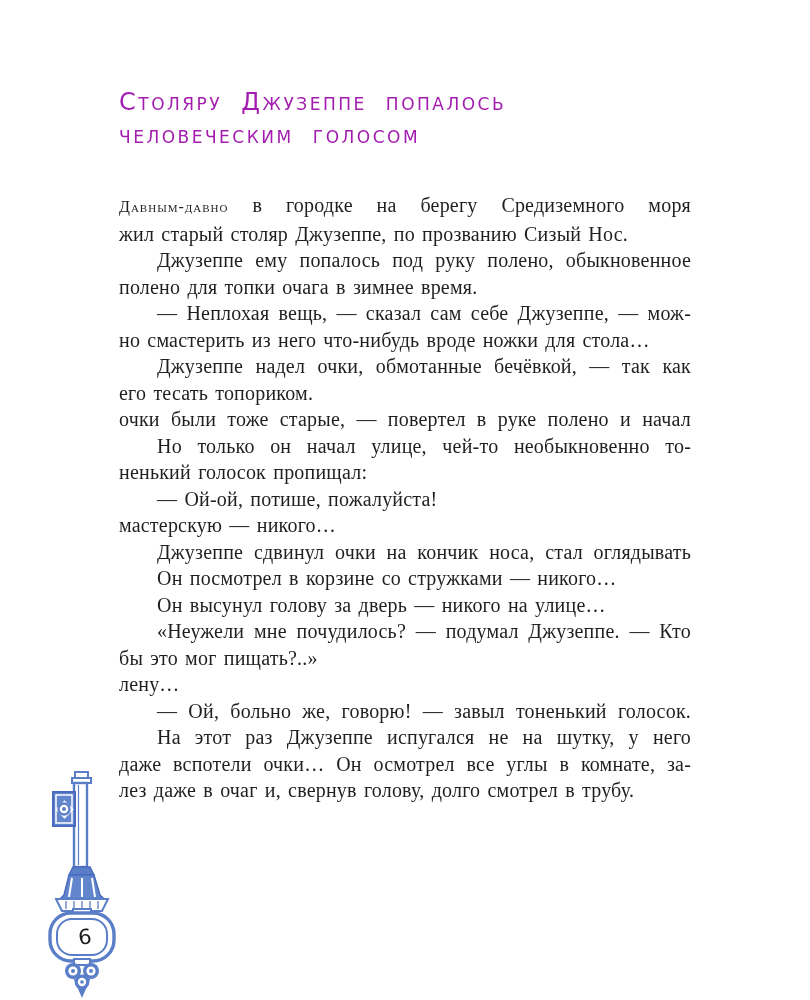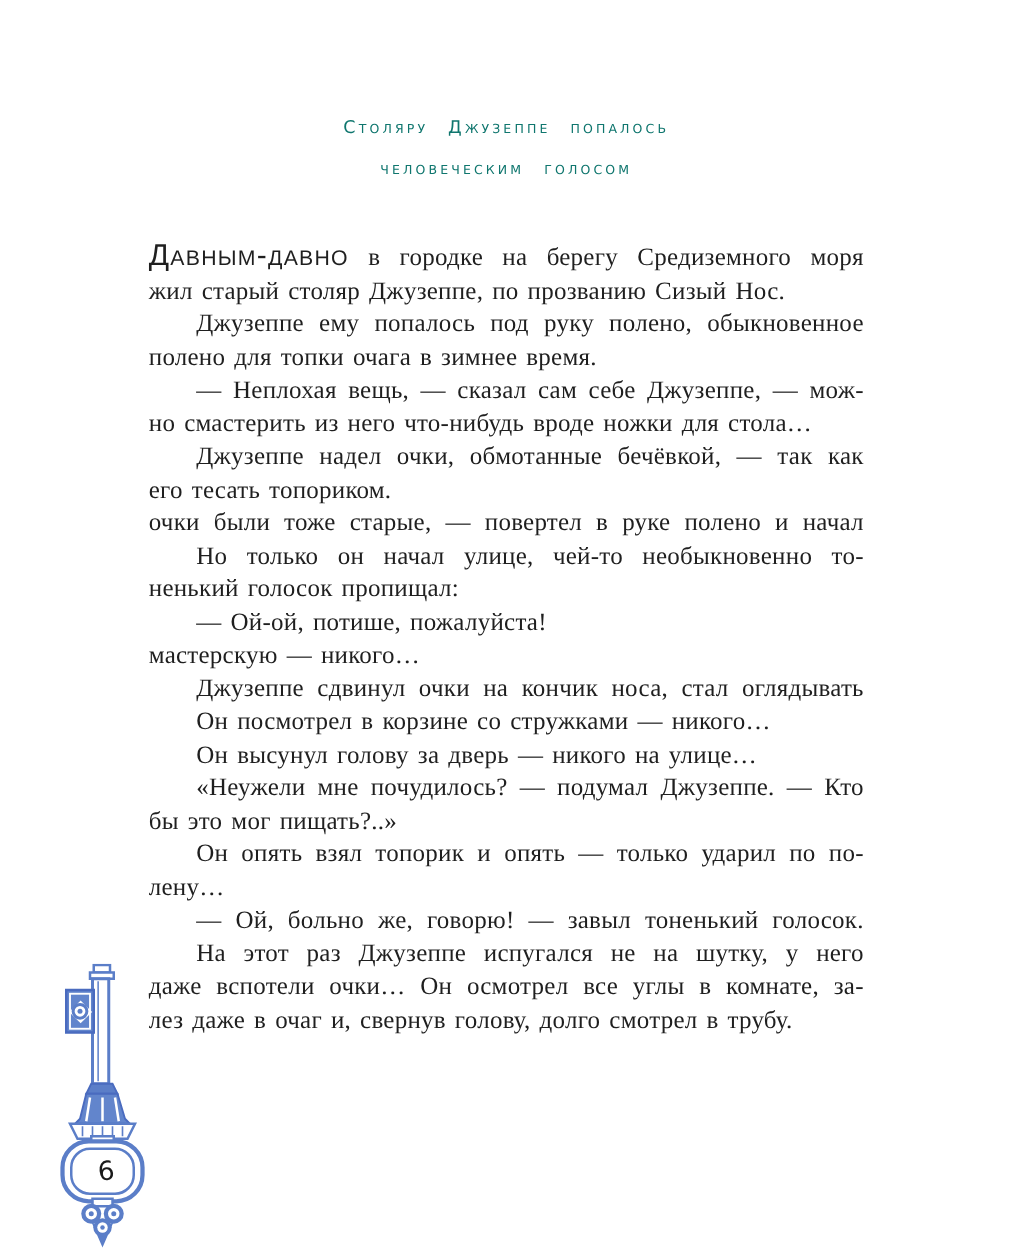--- a/index.html
+++ b/index.html
@@ -9,25 +9,25 @@
     height: 1000px;
     background: #ffffff;
     overflow: hidden;
     font-family: "Liberation Serif", serif;
   }
   .chapter-title {
     position: absolute;
     top: 86px;
     left: 119px;
     width: 572px;
-    text-align: center;
-    color: #0f766e;
+    text-align: left;
+    color: #a21caf;
     font-family: "DejaVu Sans", sans-serif;
     font-variant: small-caps;
-    font-size: 14px;
+    font-size: 24px;
     line-height: 33px;
     letter-spacing: 2.5px;
     word-spacing: 9px;
   }
   .body-text {
     position: absolute;
     top: 192px;
     left: 119px;
     width: 572px;
     font-size: 20px;
@@ -37,23 +37,23 @@
   }
   .line {
     text-align: justify;
     text-align-last: justify;
     white-space: nowrap;
     word-spacing: 2px;
   }
   .line.last { text-align-last: left; }
   .line.indent { text-indent: 38px; }
   .leadin {
-    font-family: Liberation Sans, sans-serif;
+    font-family: Liberation Serif, serif;
     font-variant: small-caps;
-    font-size: 24px;
+    font-size: 16px;
     letter-spacing: 1px;
   }
   .key-ornament {
     position: absolute;
     left: 42px;
     top: 771px;
     width: 80px;
     height: 228px;
   }
   .page-number {
@@ -90,21 +90,20 @@
       <div class="line">очки были тоже старые, — повертел в руке полено и начал</div>
       <div class="line indent">Но только он начал улице, чей-то необыкновенно то-</div>
       <div class="line last">ненький голосок пропищал:</div>
       <div class="line indent last">— Ой-ой, потише, пожалуйста!</div>
       <div class="line last">мастерскую — никого…</div>
       <div class="line indent">Джузеппе сдвинул очки на кончик носа, стал оглядывать</div>
       <div class="line indent last">Он посмотрел в корзине со стружками — никого…</div>
       <div class="line indent last">Он высунул голову за дверь — никого на улице…</div>
       <div class="line indent">«Неужели мне почудилось? — подумал Джузеппе. — Кто</div>
       <div class="line last">бы это мог пищать?..»</div>
-      <div class="line indent">Он опять взял топорик и опять — только ударил по по-</div>
       <div class="line last">лену…</div>
       <div class="line indent">— Ой, больно же, говорю! — завыл тоненький голосок.</div>
       <div class="line indent">На этот раз Джузеппе испугался не на шутку, у него</div>
       <div class="line">даже вспотели очки… Он осмотрел все углы в комнате, за-</div>
       <div class="line last">лез даже в очаг и, свернув голову, долго смотрел в трубу.</div>
     </div>
 
   <svg class="key-ornament" viewBox="0 0 80 228" xmlns="http://www.w3.org/2000/svg">
 
     <path d="M30,204 C34,212 46,212 50,204 L40,227 Z" fill="#5b7ec8"></path>

